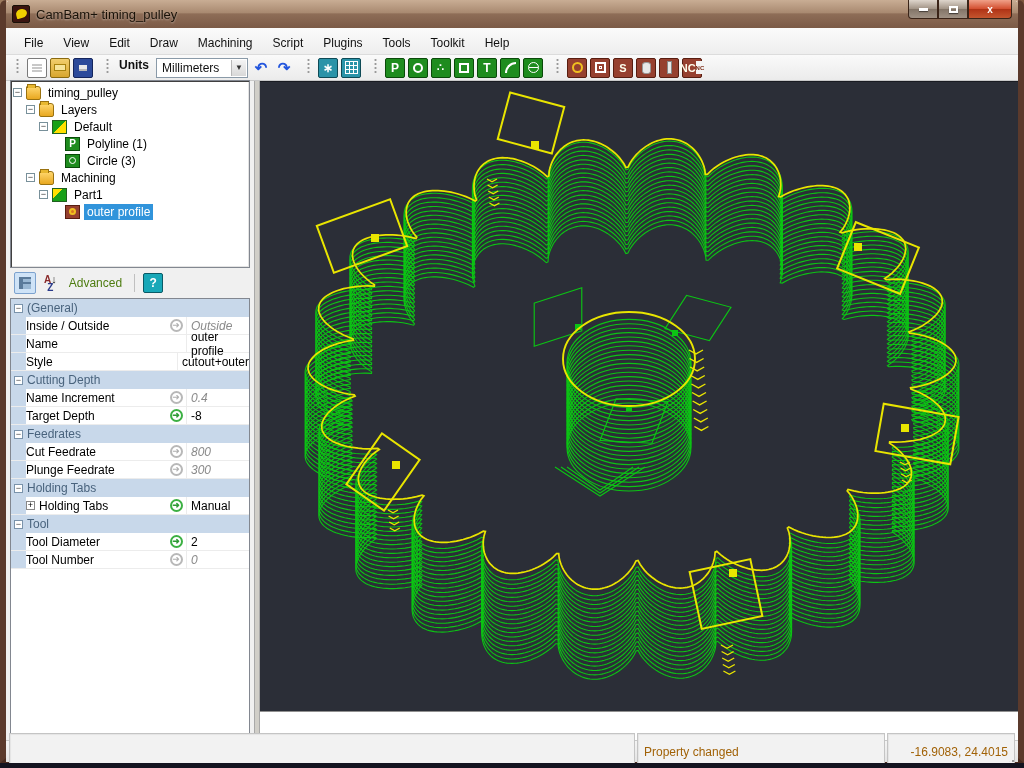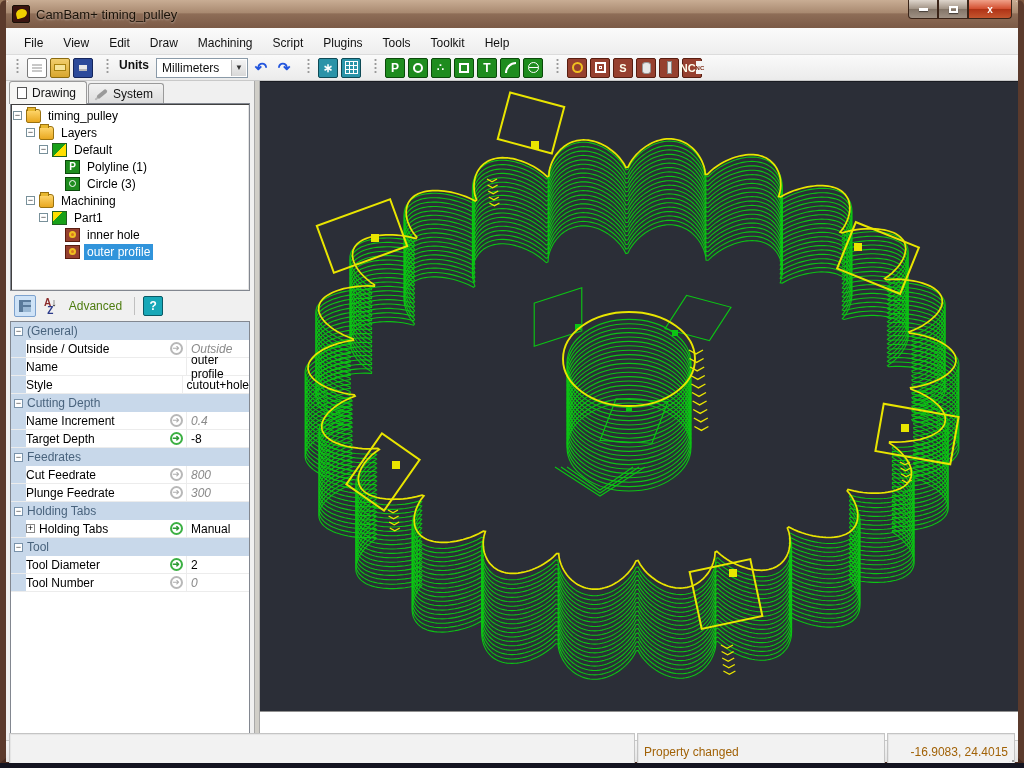--- a/index.html
+++ b/index.html
@@ -231,30 +231,20 @@
         <div class="tb-icon ic-mop">
           <span class="bar"></span>
         </div>
         <div class="tb-icon ic-mop">NC<span class="nc">NC</span></div>
       </div>
     </div>
 
   <div class="content">
 
     <div class="left-panel">
-      <div class="tabs">
-          <div class="tab active">
-            <span class="page-ic"></span>
-            <span>Drawing</span>
-          </div>
-          <div class="tab">
-            <span class="wrench-ic"></span>
-            <span>System</span>
-          </div>
-        </div>
       <div class="tree-box">
           <div class="tree-row">
             <span class="tw-expander">−</span>
             <span class="tree-ic ti-folder"></span>
             <span class="tree-label">timing_pulley</span>
           </div>
           <div class="tree-row">
             <span class="tw-spacer"></span>
             <span class="tw-expander">−</span>
             <span class="tree-ic ti-folder"></span>
@@ -291,30 +281,20 @@
             <span class="tree-ic ti-folder"></span>
             <span class="tree-label">Machining</span>
           </div>
           <div class="tree-row">
             <span class="tw-spacer"></span>
             <span class="tw-spacer"></span>
             <span class="tw-expander">−</span>
             <span class="tree-ic ti-part"></span>
             <span class="tree-label">Part1</span>
           </div>
-          <div class="tree-row">
-            <span class="tw-spacer"></span>
-            <span class="tw-spacer"></span>
-            <span class="tw-spacer"></span>
-            <span class="tw-spacer"></span>
-            <span class="tree-ic ti-mop">
-              <i></i>
-            </span>
-            <span class="tree-label">inner hole</span>
-          </div>
           <div class="tree-row selected">
             <span class="tw-spacer"></span>
             <span class="tw-spacer"></span>
             <span class="tw-spacer"></span>
             <span class="tw-spacer"></span>
             <span class="tree-ic ti-mop">
               <i></i>
             </span>
             <span class="tree-label">outer profile</span>
           </div>
@@ -350,21 +330,21 @@
             </div>
             <div class="pg-iconcell"></div>
             <div class="pg-value">outer profile</div>
           </div>
           <div class="pg-row">
             <div class="pg-gutter"></div>
             <div class="pg-label">
               <span>Style</span>
             </div>
             <div class="pg-iconcell"></div>
-            <div class="pg-value">cutout+hole</div>
+            <div class="pg-value">cutout+outer</div>
           </div>
           <div class="pg-section">
             <span class="box">−</span>
             <span>Cutting Depth</span>
           </div>
           <div class="pg-row">
             <div class="pg-gutter"></div>
             <div class="pg-label">
               <span>Name Increment</span>
             </div>

